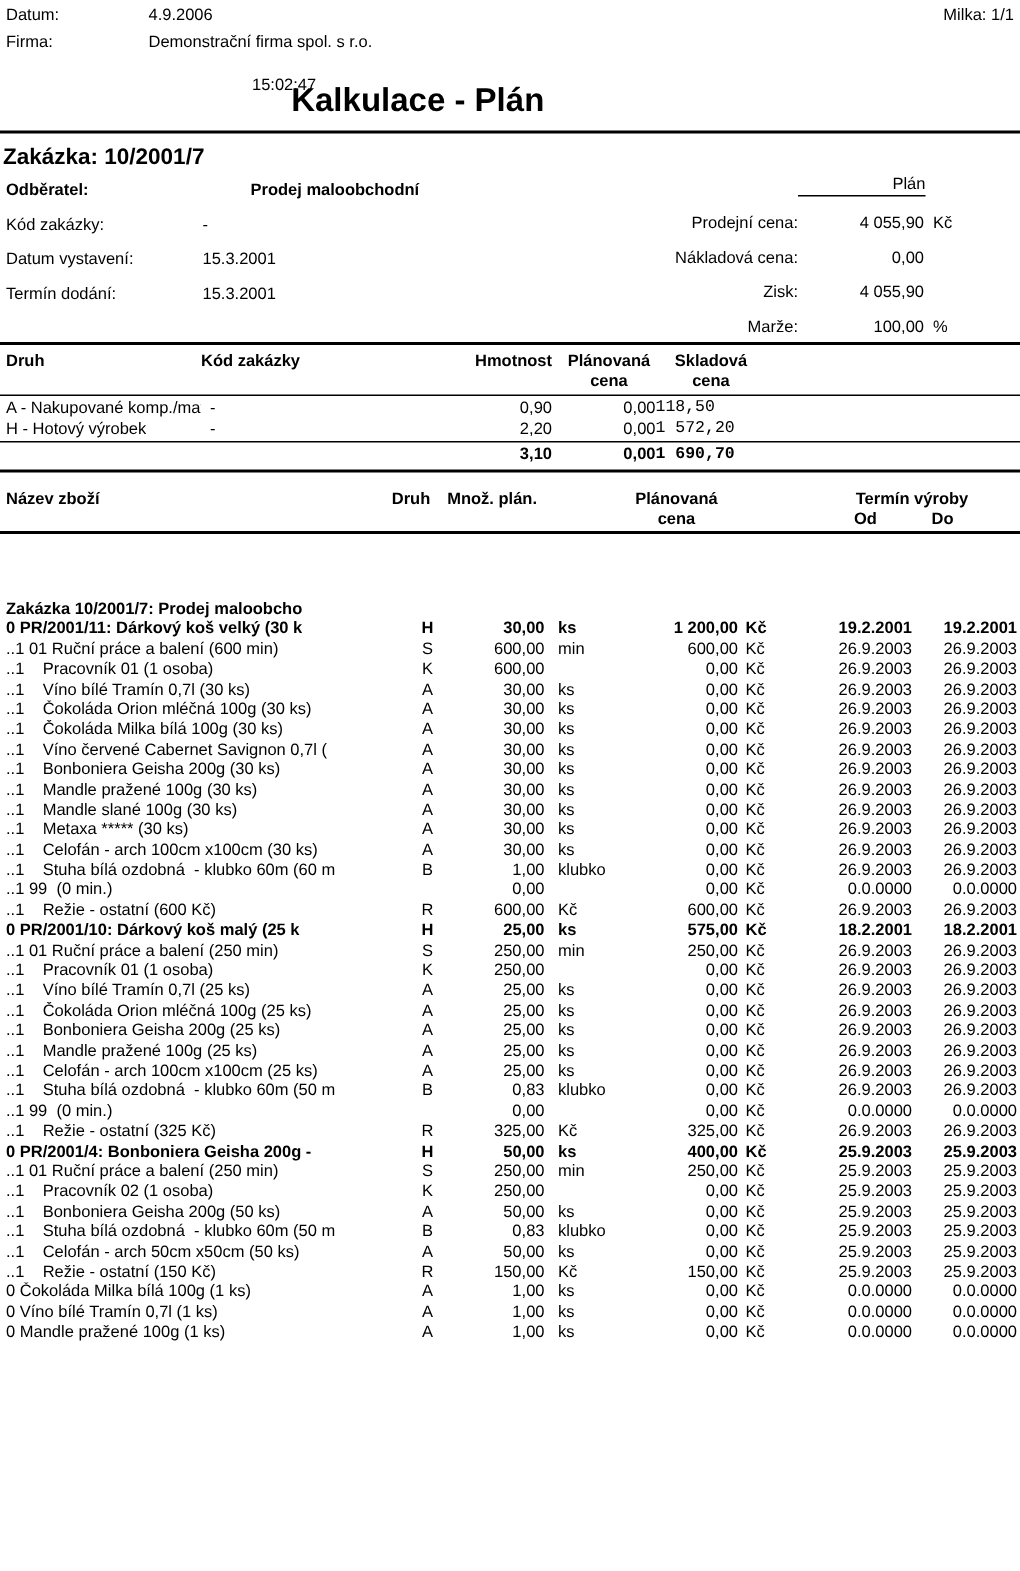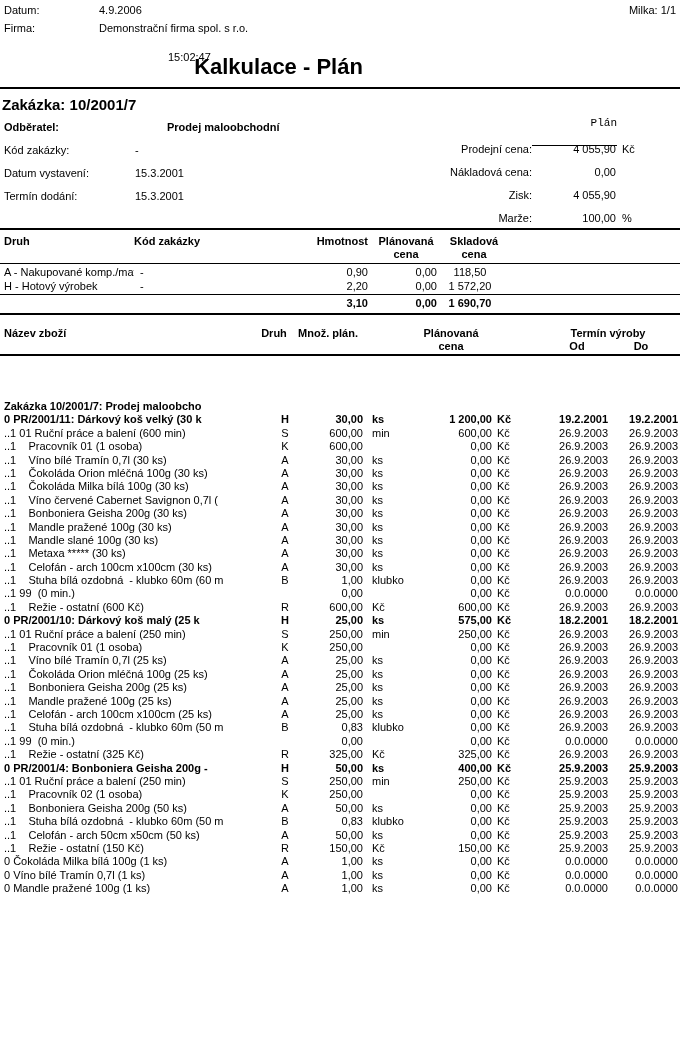--- a/index.html
+++ b/index.html
@@ -17,28 +17,28 @@
   .title{position:absolute;left:0;top:54px;width:557px;text-align:center;
          font-size:22px;font-weight:bold;}
   .order-heading{position:absolute;left:2px;top:96px;font-size:15px;font-weight:bold;}
   
   .info-label{position:absolute;left:4px;}
   .info-value{position:absolute;left:135px;}
   .rlabel{position:absolute;width:160px;text-align:right;left:372px;}
   .rvalue{position:absolute;width:84px;text-align:right;left:532px;}
   .runit{position:absolute;left:622px;}
   .plan-col{position:absolute;left:532px;top:117px;width:85px;text-align:right;
-            border-bottom:1px solid #000;padding-bottom:16px;font-family:Liberation Mono, monospace;}
+            border-bottom:1px solid #000;padding-bottom:1px;}
   
   .srow{display:flex;height:13.5px;line-height:13.5px;}
   .s-druh{width:130px;padding-left:4px;white-space:pre;overflow:hidden;}
   .s-kod{width:100px;padding-left:6px;}
   .s-hmot{width:128px;text-align:right;}
   .s-plan{width:69px;text-align:right;}
-  .s-sklad{width:66px;text-align:center;}
+  .s-sklad{width:66px;text-align:left;font-family:Liberation Mono, monospace;}
   
   #main-rows{position:absolute;left:0;top:358px;width:680px;margin-top:42px;}
   .mrow{display:flex;height:13.4px;line-height:13.4px;}
   .c-name{width:266px;padding-left:4px;white-space:pre;overflow:hidden;}
   .c-druh{width:30px;text-align:center;}
   .c-qty{width:63px;text-align:right;}
   .c-qtyu{width:49px;padding-left:9px;box-sizing:border-box;}
   .c-price{width:80px;text-align:right;}
   .c-priceu{width:30px;padding-left:5px;box-sizing:border-box;}
   .c-od{width:86px;text-align:right;}
@@ -117,21 +117,21 @@
 </div>
 <div class="rule thick" style="top:313px;"></div>
 
 <span class="abs b" style="left:4px;top:327px;">Název zboží</span>
 <span class="abs b" style="left:252px;top:327px;width:44px;text-align:center;">Druh</span>
 <span class="abs b" style="left:280px;top:327px;width:78px;text-align:right;">Množ. plán.</span>
 <span class="abs b" style="left:411px;top:327px;width:80px;text-align:center;">Plánovaná</span>
 <span class="abs b" style="left:411px;top:340px;width:80px;text-align:center;">cena</span>
 <span class="abs b" style="left:555px;top:327px;width:106px;text-align:center;">Termín výroby</span>
 <span class="abs b" style="left:557px;top:340px;width:40px;text-align:center;">Od</span>
-<span class="abs b" style="left:621px;top:340px;width:40px;text-align:center;">Do</span>
+<span class="abs b" style="left:621px;top:340px;width:40px;">Do</span>
 <div class="rule thick" style="top:354px;"></div>
 
 <div id="main-rows">
     <div class="mrow b">
       <div class="c-name">Zakázka 10/2001/7: Prodej maloobcho</div>
       <div class="c-druh"></div>
       <div class="c-qty"></div>
       <div class="c-qtyu"></div>
       <div class="c-price"></div>
       <div class="c-priceu"></div>

